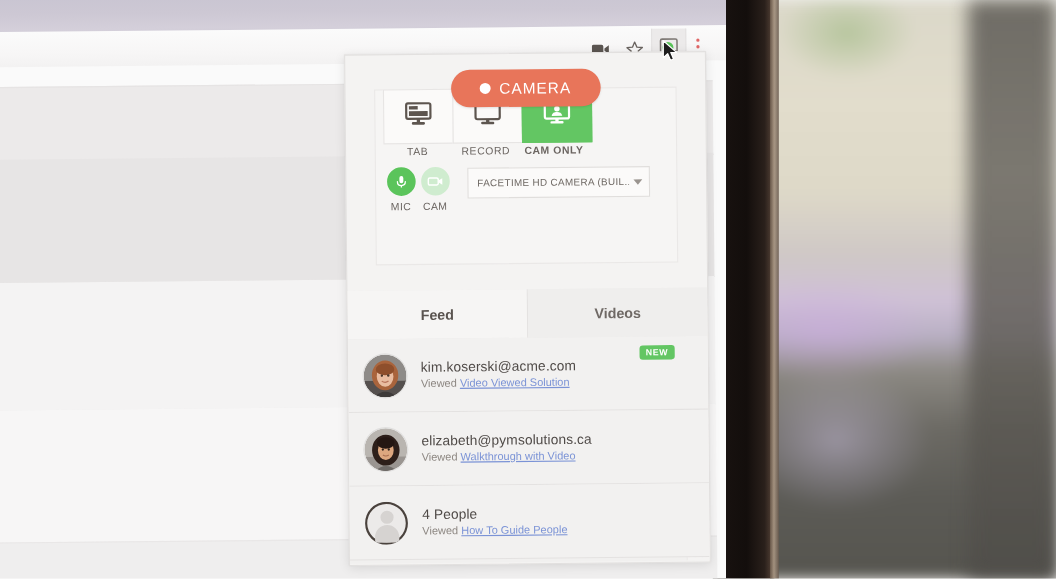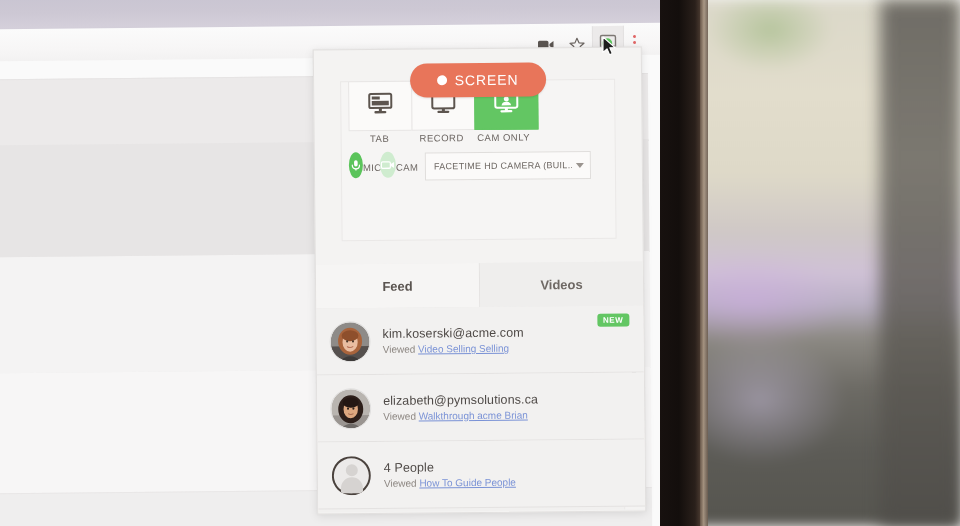--- a/index.html
+++ b/index.html
@@ -122,24 +122,24 @@
     width:62px;height:48px;background:#fbfaf9;border:1px solid #e7e5e4;
     display:flex;align-items:center;justify-content:center;cursor:pointer;
     margin-left:-1px;
   }
   .mode:first-child{margin-left:0;}
   .mode.active{background:#63c663;border-color:#63c663;}
   .mode-labels{
     position:absolute;left:34px;top:83px;display:flex;
   }
   .mode-label{width:62px;text-align:center;font-size:9.5px;color:#6b6561;letter-spacing:.5px;}
-  .mode-label.wide{width:62px;}
+  .mode-label.wide{width:62px;font-weight:bold;}
 
   #av-row{position:absolute;left:34px;top:102px;display:flex;align-items:flex-start;}
-  .av-toggle{display:flex;flex-direction:row;align-items:center;width:31px;cursor:pointer;}
+  .av-toggle{display:flex;flex-direction:column;align-items:center;width:31px;cursor:pointer;}
   .av-circle{width:26px;height:26px;border-radius:50%;display:flex;align-items:center;justify-content:center;}
   .av-circle.on{background:#5bc45b;}
   .av-circle.off{background:#cfeccf;}
   .av-label{margin-top:5px;font-size:9.5px;color:#6b6561;letter-spacing:.4px;}
   #camera-select{
     margin-left:14px;margin-top:1px;width:150px;height:26px;
     background:#fbfaf9;border:1px solid #e0dedc;
     display:flex;align-items:center;padding:0 6px 0 8px;cursor:pointer;
   }
   #camera-select-value{flex:1;font-size:9px;color:#6e6863;letter-spacing:.3px;white-space:nowrap;overflow:hidden;}
@@ -172,21 +172,21 @@
     box-shadow:0 0 0 1px rgba(0,0,0,.07);
   }
   .avatar.ph{background:#eceae9;box-shadow:inset 0 0 0 2px #4a423d;}
   .ph-head{position:absolute;left:50%;top:8px;transform:translateX(-50%);width:12px;height:12px;border-radius:50%;background:#d6d3d1;}
   .ph-body{position:absolute;left:50%;top:21px;transform:translateX(-50%);width:22px;height:16px;border-radius:11px 11px 0 0;background:#d6d3d1;}
   .row-text{margin-left:13px;flex:1;min-width:0;}
   .row-title{font-size:12.5px;color:#4f4a47;letter-spacing:.1px;white-space:nowrap;}
   .row-sub{font-size:10px;color:#8d8782;margin-top:3px;white-space:nowrap;}
   .row-link{color:#7b93d6;text-decoration:underline;}
   .badge-new{
-    position:absolute;right:14px;top:8px;background:#63c663;color:#fff;
+    position:absolute;right:30px;top:8px;background:#63c663;color:#fff;
     font-size:8px;font-weight:bold;letter-spacing:.6px;
     padding:2px 6px;border-radius:3px;
   }
   #feed-scrollbar{
     position:absolute;right:8px;top:26px;width:4px;height:66px;border-radius:2px;
     background:#a9a39e;cursor:pointer;
   }
   #feed-scroll-track{
     position:absolute;right:0;top:0;width:20px;height:204px;background:#f4f3f2;
     border-left:1px solid #eae8e7;
@@ -250,21 +250,21 @@
     <i></i>
     <i></i>
   </div>
 </div>
 
 <div id="popup">
 
   <div id="record-wrap">
     <div id="record-button">
       <span id="record-dot"></span>
-      <span>SCREEN</span>
+      <span>CAMERA</span>
     </div>
   </div>
 
   <div id="capture-card"></div>
 
   <div id="mode-row">
     <div class="mode">
       <span>
         <svg width="26" height="24" viewBox="0 0 26 24">
           <rect x="2" y="2" width="22" height="14" rx="1.6" fill="none" stroke="#5d554f" stroke-width="2"></rect>
@@ -358,21 +358,21 @@
             <ellipse cx="22.4" cy="19.2" rx="1.1" ry="1.1" fill="#4a382c"></ellipse>
             <path d="M16.4 24.2 Q19.5 26.4 22.6 24.2" stroke="#b8735a" stroke-width="1.1" fill="none"></path>
             <path d="M9 39 Q19.5 29 30 39 Z" fill="#3d3a39"></path>
           </g>
         </svg>
       </div>
       <div class="row-text">
         <div class="row-title">kim.koserski@acme.com</div>
         <div class="row-sub">
           <span>Viewed</span>
-          <span class="row-link">Video Selling Selling</span>
+          <span class="row-link">Video Viewed Solution</span>
         </div>
       </div>
       <span class="badge-new">NEW</span>
     </div>
 
     <div class="feed-row">
       <div class="avatar">
         <svg width="39" height="39" viewBox="0 0 39 39">
           <defs>
             <clipPath id="c2">
@@ -389,21 +389,21 @@
             <ellipse cx="22.2" cy="19.4" rx="1.05" ry="1.05" fill="#2b201a"></ellipse>
             <path d="M16.8 24.4 Q19.5 26.2 22.2 24.4" stroke="#a86d50" stroke-width="1" fill="none"></path>
             <path d="M9.5 39 Q19.5 30 29.5 39 Z" fill="#6e6a67"></path>
           </g>
         </svg>
       </div>
       <div class="row-text">
         <div class="row-title">elizabeth@pymsolutions.ca</div>
         <div class="row-sub">
           <span>Viewed</span>
-          <span class="row-link">Walkthrough acme Brian</span>
+          <span class="row-link">Walkthrough with Video</span>
         </div>
       </div>
     </div>
 
     <div class="feed-row">
       <div class="avatar ph">
         <span class="ph-head"></span>
         <span class="ph-body"></span>
       </div>
       <div class="row-text">

